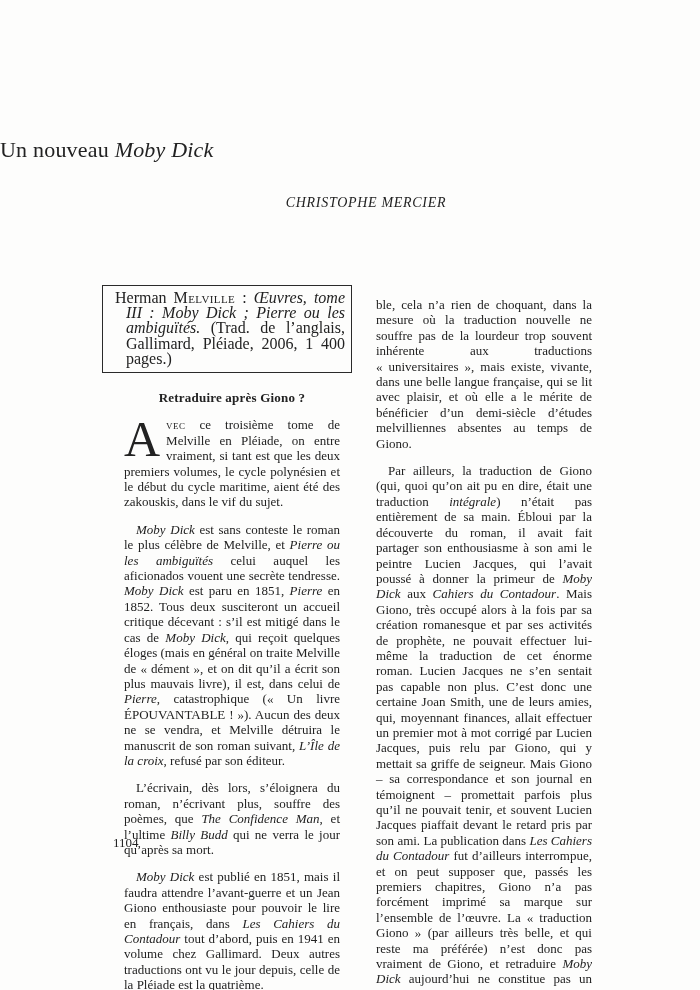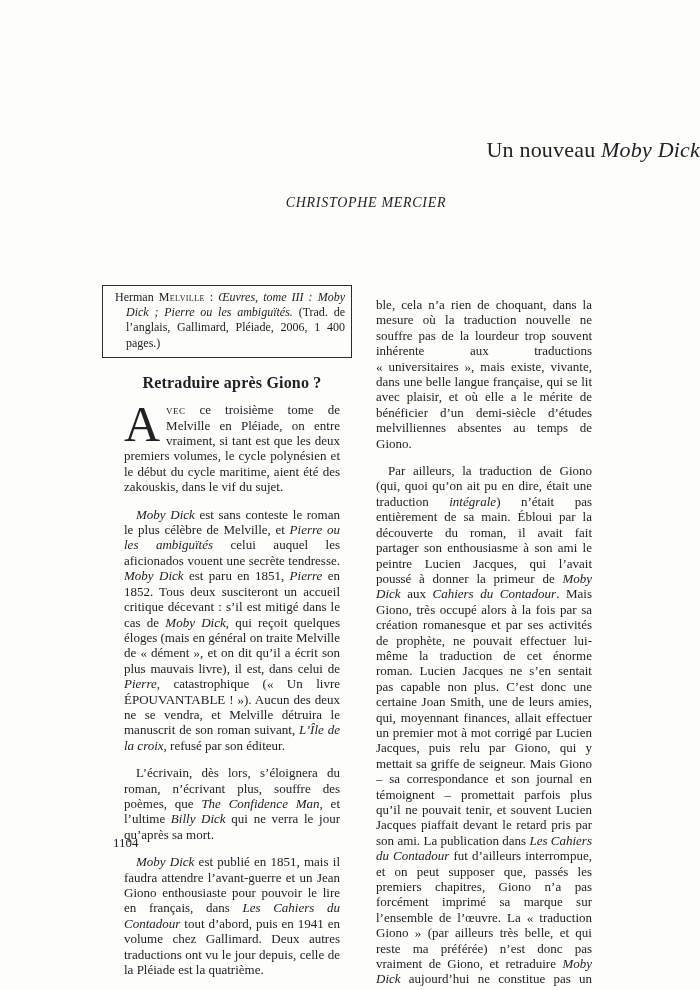--- a/index.html
+++ b/index.html
@@ -6,21 +6,21 @@
   .page{
     position:relative;
     width:700px;height:990px;
     background:#fdfdfc;
     color:#222222;
     font-family:"Liberation Serif","DejaVu Serif",serif;
     overflow:hidden;
   }
   .title{
     position:absolute;top:137px;left:0;width:100%;
-    margin:0;text-align:right;
+    margin:0;text-align:left;
     font-size:22px;font-weight:400;letter-spacing:.2px;
   }
   .author{
     position:absolute;top:195px;left:16px;width:100%;
     text-align:center;font-style:italic;
     font-size:14px;letter-spacing:.7px;
   }
   .columns{
     position:absolute;left:112px;top:285px;width:492px;
     display:flex;gap:12px;
@@ -31,26 +31,26 @@
     text-align:justify;
   }
   .ref-box{
     border:1px solid #2a2a2a;
     margin:0 0 17px -10px;
     padding:4px 6px 6px 12px;
   }
   .ref{
     margin:0;
     padding-left:11px;text-indent:-11px;
-    font-size:12px;line-height:15.2px;
+    font-size:16px;line-height:15.2px;
     text-align:justify;
   }
   .section-heading{
     margin:0 0 9px 0;
-    font-size:16px;font-weight:700;
+    font-size:13px;font-weight:700;
     text-align:center;letter-spacing:.2px;
   }
   .para{margin:12px;}
   .para.indent{text-indent:12px;}
   .dropcap{
     float:left;
     font-size:50px;line-height:40px;height:44px;
     padding:2px 6px 0 0;
     font-weight:400;
   }
@@ -73,21 +73,21 @@
   <div class="columns">
 
     <div class="col">
       <div class="ref-box">
         <p class="ref"><span>Herman </span><span class="sc">Melville</span><span>&nbsp;: </span><span class="it">Œuvres, tome III&nbsp;: Moby Dick&nbsp;; Pierre ou les ambiguïtés.</span><span> (Trad. de l’anglais, Gallimard, Pléiade, 2006, 1&nbsp;400 pages.)</span></p>
       </div>
       <h2 class="section-heading">Retraduire après Giono&nbsp;?</h2>
       <div>
           <p class="para"><span class="dropcap">A</span><span class="sc">vec</span><span> ce troisième tome de Melville en Pléiade, on entre vraiment, si tant est que les deux premiers volumes, le cycle polynésien et le début du cycle maritime, aient été des zakouskis, dans le vif du sujet.</span></p>
           <p class="para indent"><span class="it">Moby Dick</span><span> est sans conteste le roman le plus célèbre de Melville, et </span><span class="it">Pierre ou les ambiguïtés</span><span> celui auquel les aficionados vouent une secrète tendresse. </span><span class="it">Moby Dick</span><span> est paru en 1851, </span><span class="it">Pierre</span><span> en 1852. Tous deux susciteront un accueil critique décevant&nbsp;: s’il est mitigé dans le cas de </span><span class="it">Moby Dick</span><span>, qui reçoit quelques éloges (mais en général on traite Melville de «&nbsp;dément&nbsp;», et on dit qu’il a écrit son plus mauvais livre), il est, dans celui de </span><span class="it">Pierre</span><span>, catastrophique («&nbsp;Un livre ÉPOUVANTABLE&nbsp;!&nbsp;»). Aucun des deux ne se vendra, et Melville détruira le manuscrit de son roman suivant, </span><span class="it">L’Île de la croix</span><span>, refusé par son éditeur.</span></p>
-          <p class="para indent"><span>L’écrivain, dès lors, s’éloignera du roman, n’écrivant plus, souffre des poèmes, que </span><span class="it">The Confidence Man</span><span>, et l’ultime </span><span class="it">Billy Dick</span><span> qui ne verra le jour qu’après sa mort.</span></p>
+          <p class="para indent"><span>L’écrivain, dès lors, s’éloignera du roman, n’écrivant plus, souffre des poèmes, que </span><span class="it">The Confidence Man</span><span>, et l’ultime </span><span class="it">Billy Budd</span><span> qui ne verra le jour qu’après sa mort.</span></p>
           <p class="para indent"><span class="it">Moby Dick</span><span> est publié en 1851, mais il faudra attendre l’avant-guerre et un Jean Giono enthousiaste pour pouvoir le lire en français, dans </span><span class="it">Les Cahiers du Contadour</span><span> tout d’abord, puis en 1941 en volume chez Gallimard. Deux autres traductions ont vu le jour depuis, celle de la Pléiade est la quatrième.</span></p>
         </div>
     </div>
 
     <div class="col">
       <div>
           <p class="para"><span>ble, cela n’a rien de choquant, dans la mesure où la traduction nouvelle ne souffre pas de la lourdeur trop souvent inhérente aux traductions «&nbsp;universitaires&nbsp;», mais existe, vivante, dans une belle langue française, qui se lit avec plaisir, et où elle a le mérite de bénéficier d’un demi-siècle d’études melvilliennes absentes au temps de Giono.</span></p>
           <p class="para indent"><span>Par ailleurs, la traduction de Giono (qui, quoi qu’on ait pu en dire, était une traduction </span><span class="it">intégrale</span><span>) n’était pas entièrement de sa main. Ébloui par la découverte du roman, il avait fait partager son enthousiasme à son ami le peintre Lucien Jacques, qui l’avait poussé à donner la primeur de </span><span class="it">Moby Dick</span><span> aux </span><span class="it">Cahiers du Contadour</span><span>. Mais Giono, très occupé alors à la fois par sa création romanesque et par ses activités de prophète, ne pouvait effectuer lui-même la traduction de cet énorme roman. Lucien Jacques ne s’en sentait pas capable non plus. C’est donc une certaine Joan Smith, une de leurs amies, qui, moyennant finances, allait effectuer un premier mot à mot corrigé par Lucien Jacques, puis relu par Giono, qui y mettait sa griffe de seigneur. Mais Giono – sa correspondance et son journal en témoignent – promettait parfois plus qu’il ne pouvait tenir, et souvent Lucien Jacques piaffait devant le retard pris par son ami. La publication dans </span><span class="it">Les Cahiers du Contadour</span><span> fut d’ailleurs interrompue, et on peut supposer que, passés les premiers chapitres, Giono n’a pas forcément imprimé sa marque sur l’ensemble de l’œuvre. La «&nbsp;traduction Giono&nbsp;» (par ailleurs très belle, et qui reste ma préférée) n’est donc pas vraiment de Giono, et retraduire </span><span class="it">Moby Dick</span><span> aujourd’hui ne constitue pas un crime de lèse-majesté. Signalons par ailleurs que c’est – entre autres – lors de l’écriture d’une préface à </span><span class="it">Moby Dick</span><span>, devenue</span></p>
         </div>
     </div>

